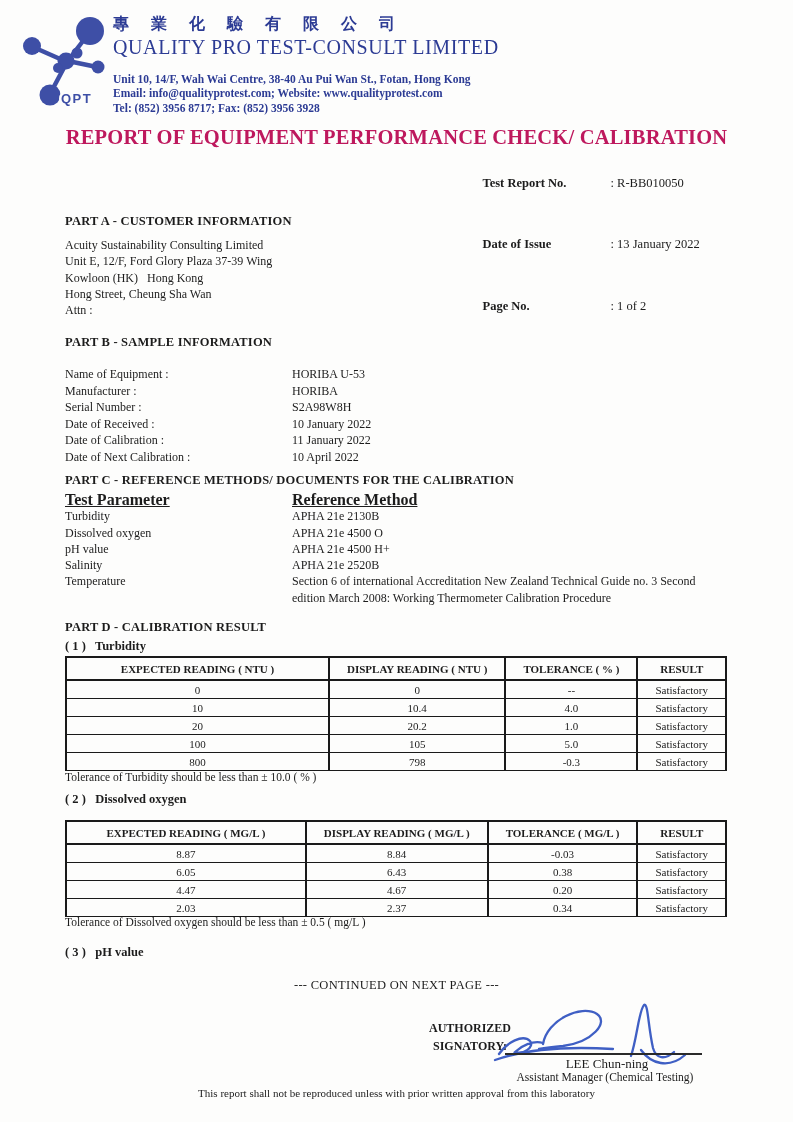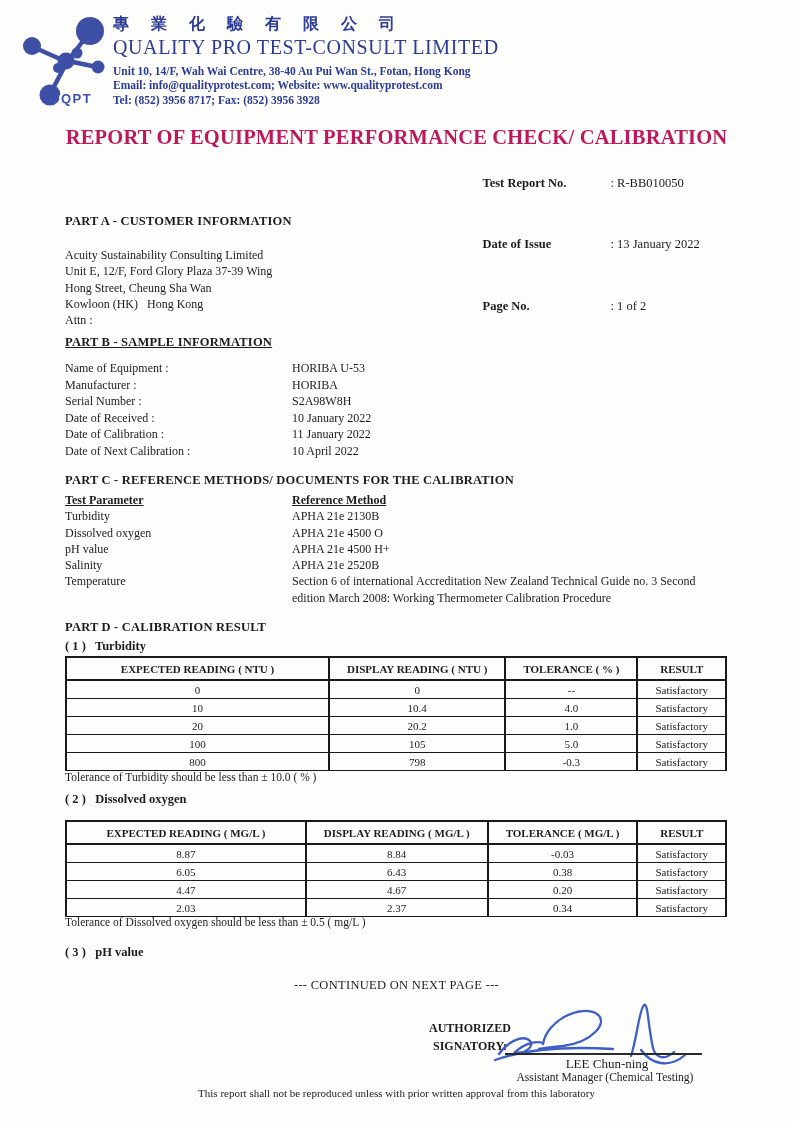--- a/index.html
+++ b/index.html
@@ -12,42 +12,42 @@
     overflow:hidden;
   }
   .abs{position:absolute;}
 
   
   .logo{left:10px;top:6px;width:100px;height:100px;}
   .header-text{left:113px;top:13px;color:#2c3b94;}
   .zh-name{font-size:16px;line-height:22px;letter-spacing:9px;font-weight:600;white-space:pre;}
   .en-name{font-size:20px;line-height:25px;letter-spacing:0.6px;font-weight:500;}
   .addr{font-size:11.5px;font-weight:bold;line-height:14.3px;}
-  .addr-block{margin-top:4px;}
+  .addr-block{margin-top:12px;}
 
   
   .doc-title{left:0;right:0;top:126px;text-align:center;font-size:20.5px;font-weight:bold;letter-spacing:0.2px;color:#be185d;}
   .report-info{left:470px;top:152px;font-size:12.5px;}
   .ri-row{line-height:20.5px;white-space:pre;}
   .ri-label{display:inline-block;width:128px;font-weight:bold;}
 
   
   .part-heading{font-size:12.5px;font-weight:bold;letter-spacing:0.2px;}
   .part-a{left:65px;top:214px;width:640px;}
   .pa-line{font-size:12px;line-height:16.3px;white-space:pre-wrap;}
-  .part-a .part-heading{margin-bottom:18px;}
+  .part-a .part-heading{margin-bottom:8px;}
 
   .part-b{left:65px;top:335px;width:660px;}
-  .part-b .part-heading{margin-bottom:10px;text-decoration:underline;}
+  .part-b .part-heading{margin-bottom:16px;}
   .pb-row{line-height:16.6px;font-size:12px;}
   .pb-label{display:inline-block;width:227px;}
 
   .part-c{left:65px;top:473px;width:656px;}
   .part-c .part-heading{margin-bottom:4px;}
-  .pc-colheads{display:flex;line-height:16.3px;font-size:12px;font-weight:bold;}
+  .pc-colheads{display:flex;line-height:16.3px;font-size:16px;font-weight:bold;}
   .pc-row{display:flex;line-height:16.3px;font-size:12px;align-items:flex-start;}
   .pc-col1{width:227px;flex:0 0 227px;}
   .pc-col2{flex:1;}
   .underlined{text-decoration:underline;}
 
   .part-d-heading{left:65px;top:620px;}
   .sec-label{font-size:12.5px;font-weight:bold;white-space:pre;}
   .sec1-label{left:65px;top:639px;}
   .sec2-label{left:65px;top:792px;}
   .sec3-label{left:65px;top:945px;}
@@ -126,22 +126,22 @@
   </div>
   <div class="ri-row">
     <span class="ri-label">Page No.</span><span>: 1 of 2</span>
   </div>
 </div>
 
 <div class="abs part-a">
   <div class="part-heading">PART A - CUSTOMER INFORMATION</div>
   <div class="pa-line">Acuity Sustainability Consulting Limited</div>
   <div class="pa-line">Unit E, 12/F, Ford Glory Plaza 37-39 Wing</div>
+  <div class="pa-line">Kowloon (HK)   Hong Kong</div>
   <div class="pa-line">Hong Street, Cheung Sha Wan</div>
-  <div class="pa-line">Kowloon (HK)   Hong Kong</div>
   <div class="pa-line">Attn :</div>
 </div>
 
 <div class="abs part-b">
   <div class="part-heading">PART B - SAMPLE INFORMATION</div>
   <div>
 
   <div class="pb-row">
       <span class="pb-label">Name of Equipment :</span><span>HORIBA U-53</span>
     </div>

